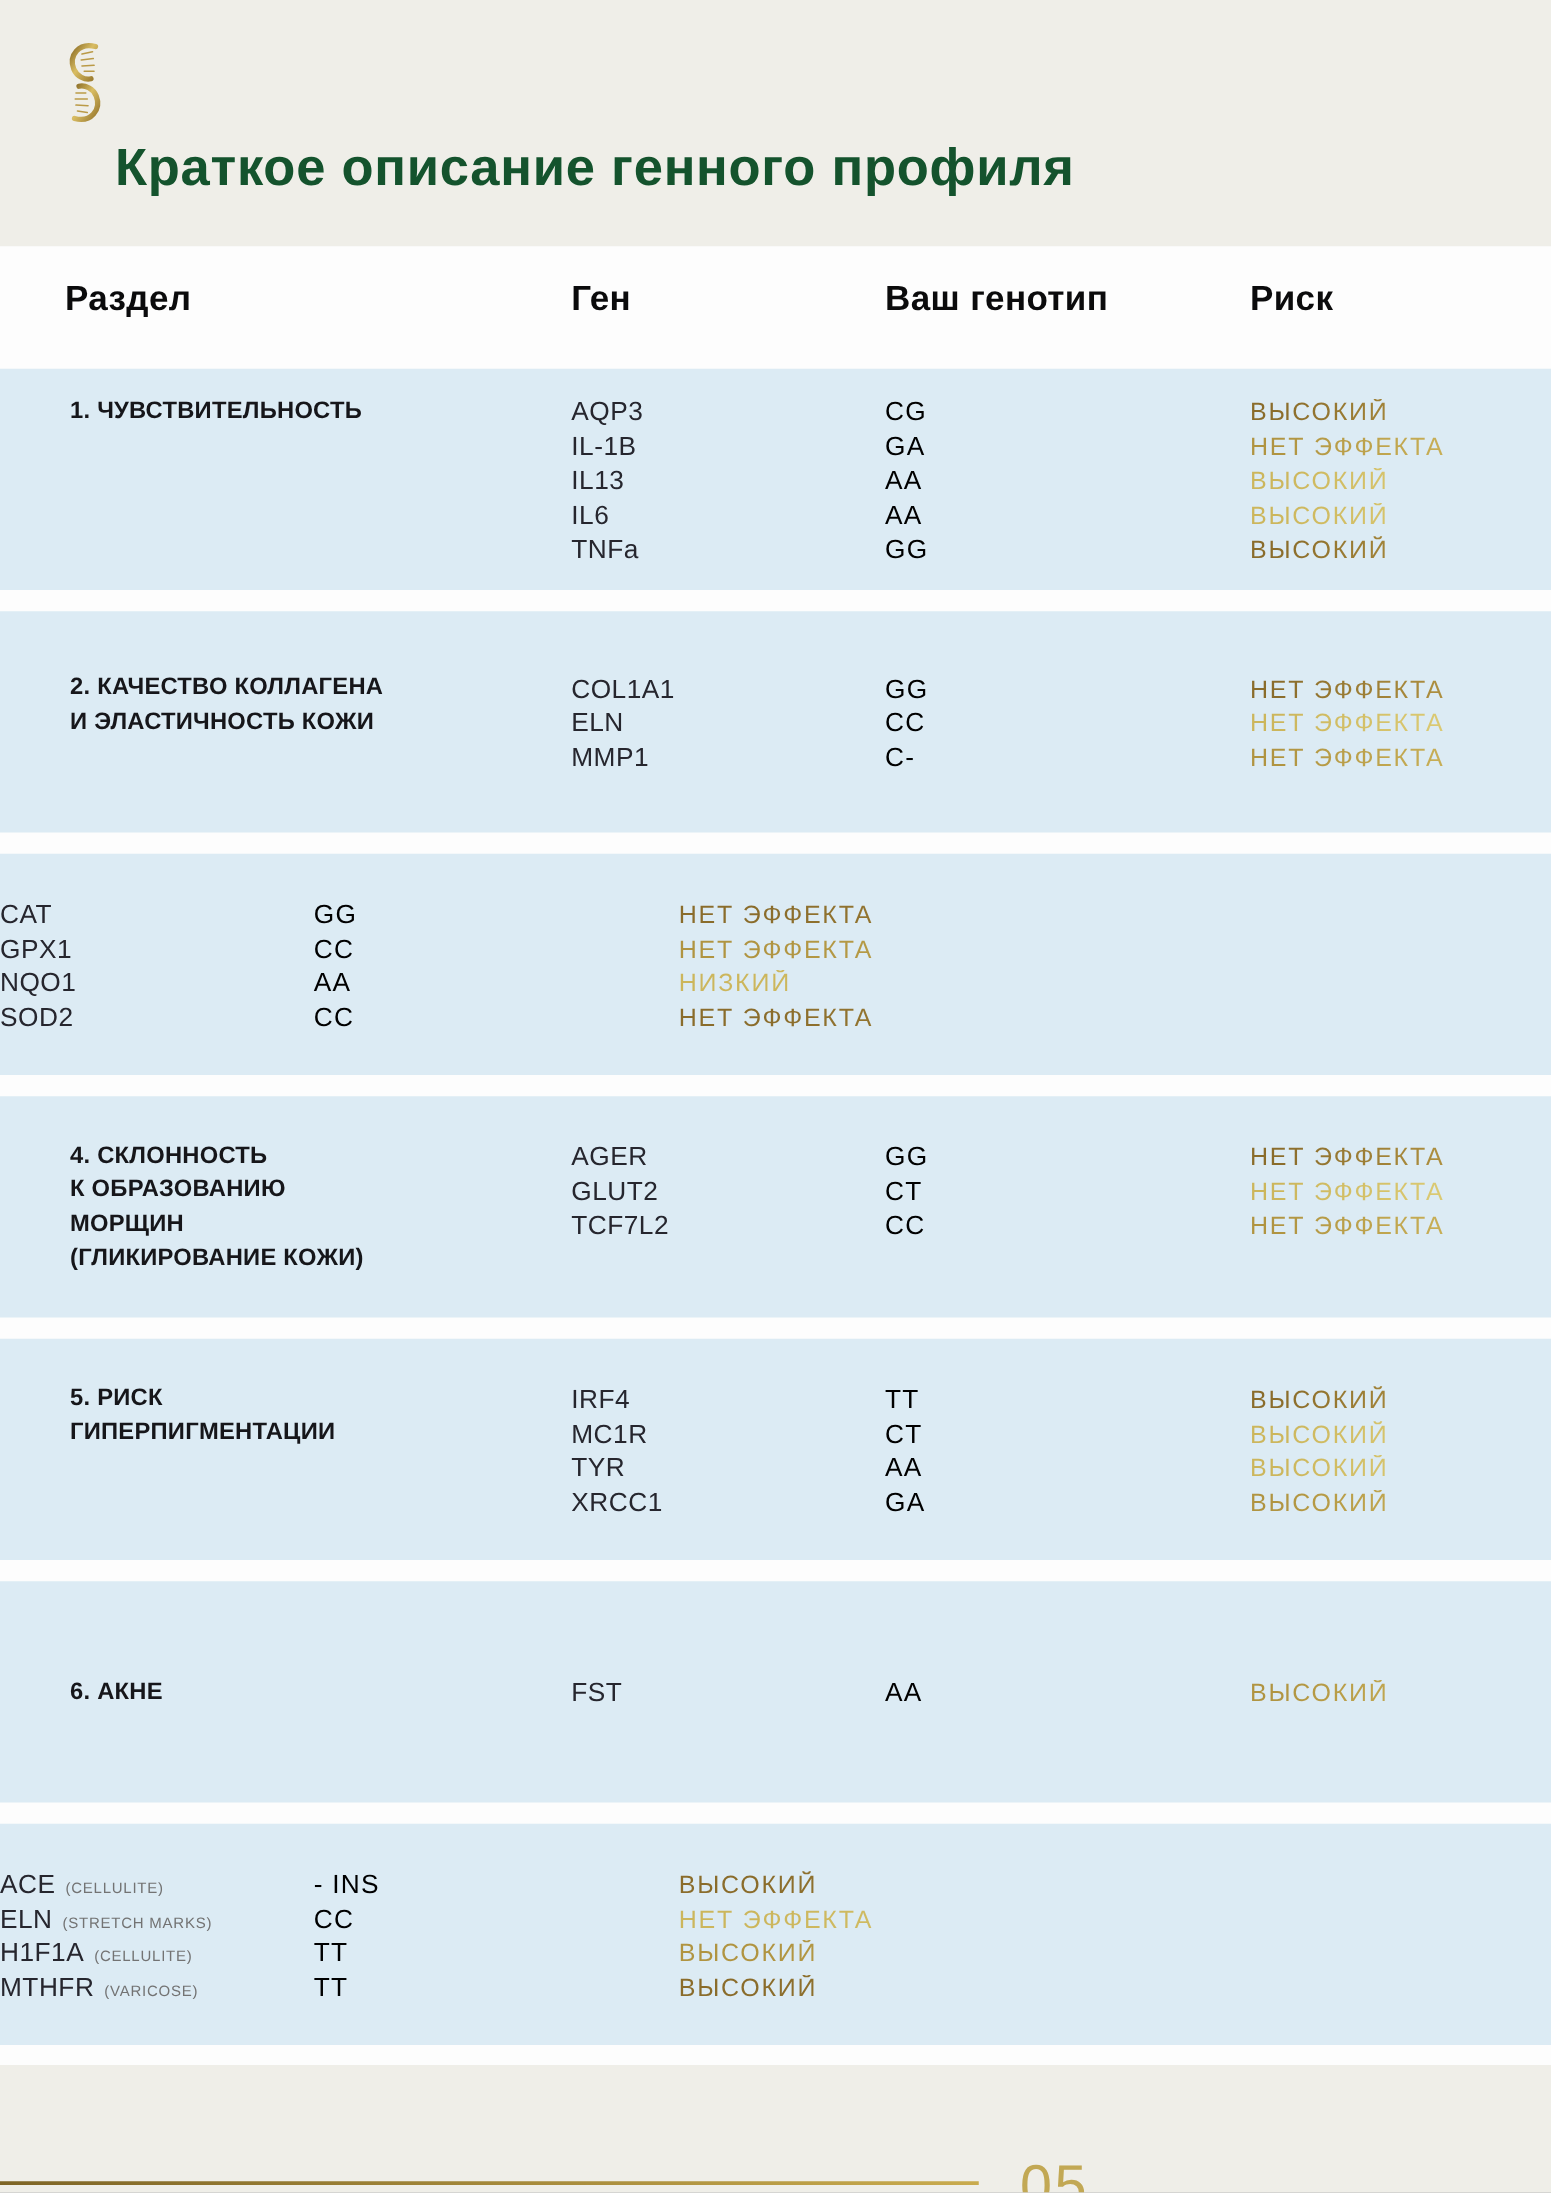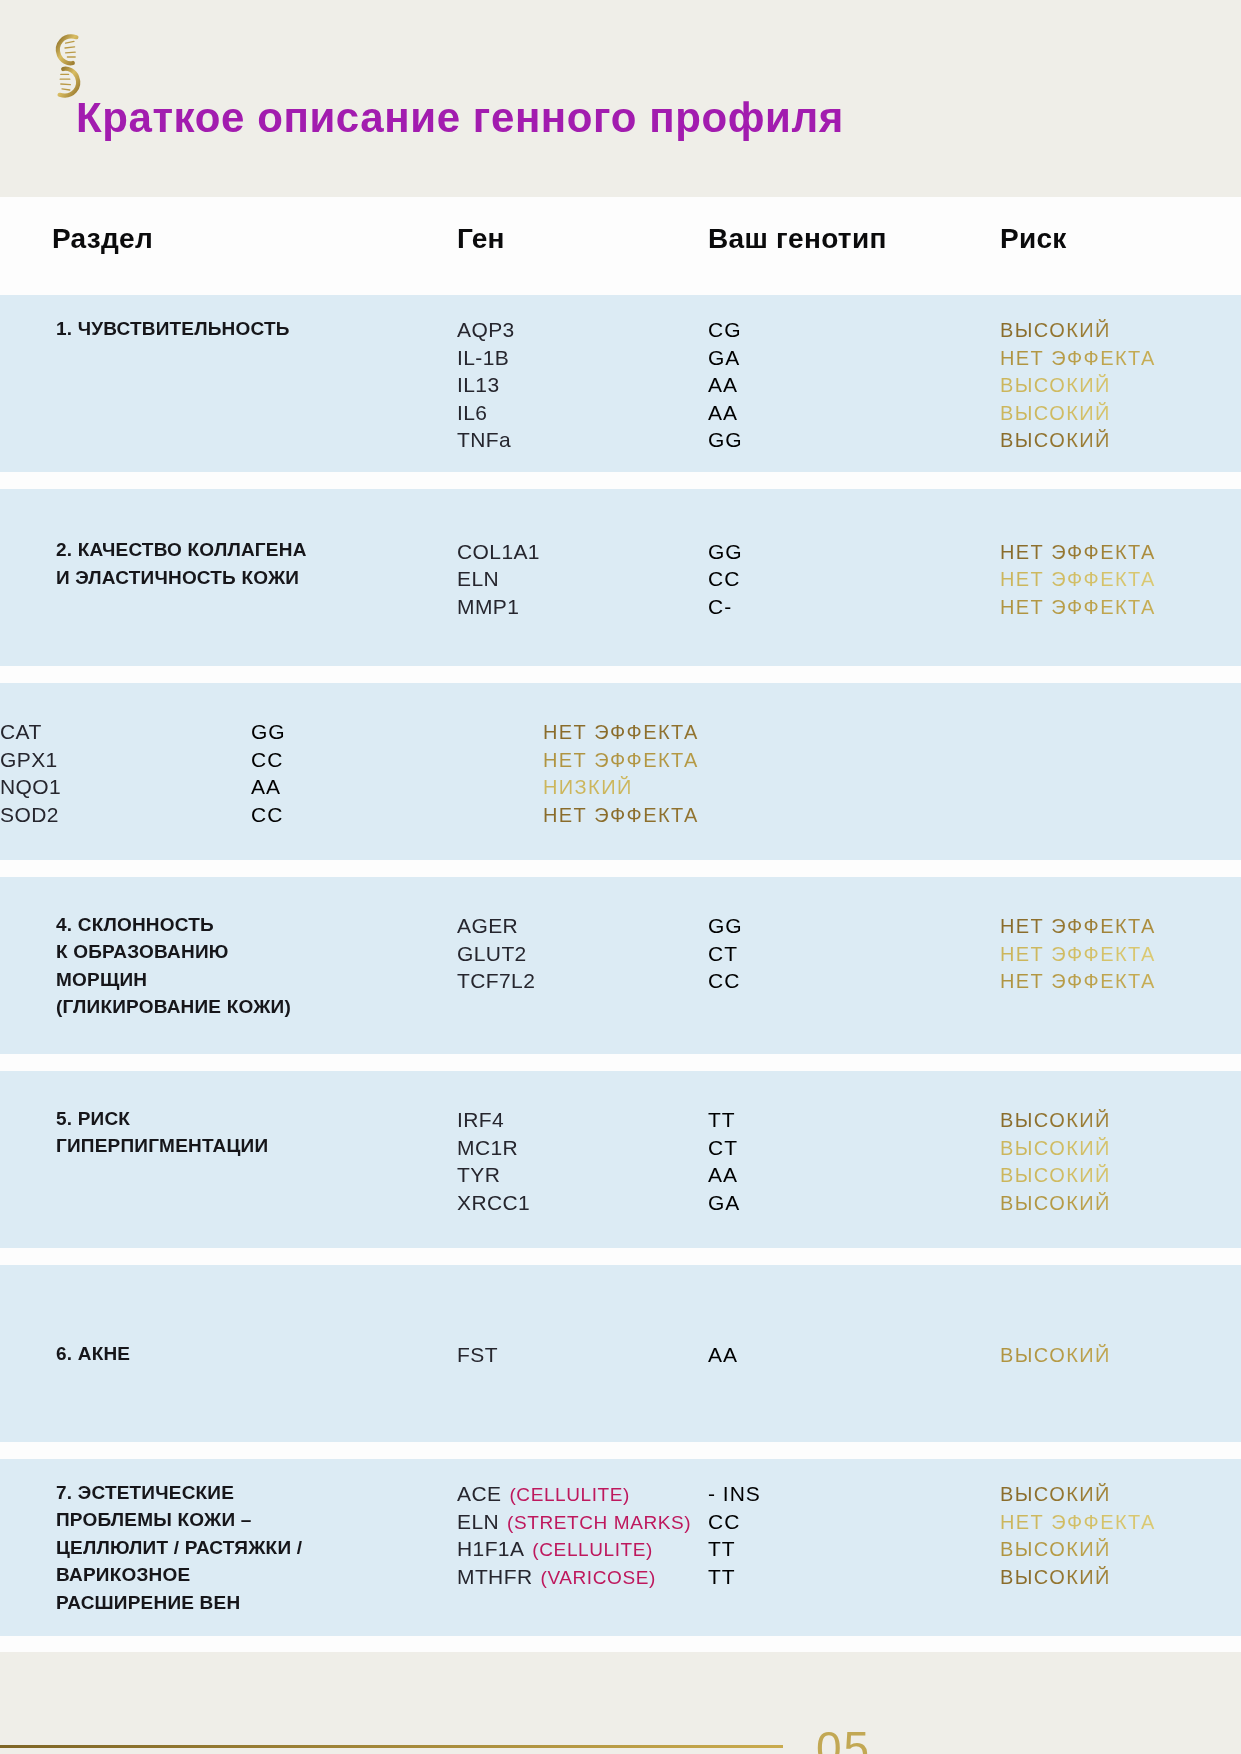--- a/index.html
+++ b/index.html
@@ -7,42 +7,42 @@
     --gold_dark:#a1823a; --gold_medium:#c2a64d; --gold_light:#d8c569;
   }
   *{box-sizing:border-box}
   body{margin:0;background:#888}
   .page{
     width:1241px;height:1754px;margin:0 auto;position:relative;overflow:hidden;
     background:var(--cream);font-family:"Liberation Sans","DejaVu Sans",sans-serif;
   }
   .logo{position:absolute;left:50px;top:32px;width:36px;height:68px}
   .page-title{
-    position:absolute;left:76px;top:94px;margin:0;
-    font-size:42px;font-weight:800;color:#a21caf;letter-spacing:.6px;white-space:nowrap;
+    position:absolute;left:76px;top:94px;margin:16px;
+    font-size:42px;font-weight:800;color:#14532d;letter-spacing:.6px;white-space:nowrap;
   }
   .table{position:absolute;left:0;top:197px;width:100%;background:var(--white)}
   .thead{height:98px;position:relative}
   .th{position:absolute;top:26px;font-size:28px;font-weight:700;color:#0b0b0c;letter-spacing:.3px}
   .th-section{left:52px}
   .th-gene{left:457px}
   .th-genotype{left:708px}
   .th-risk{left:1000px}
   .section{height:177px;margin-bottom:17px;background:var(--blue);display:flex;align-items:center}
   .section:last-child{margin-bottom:16px}
   .sec-wrap{display:flex;width:100%;align-items:flex-start}
   .sec-title{
     flex:0 0 457px;padding-left:56px;font-size:19px;font-weight:800;color:#16161a;
     line-height:27.5px;white-space:pre-line;letter-spacing:.2px;text-transform:uppercase;
   }
   .sec-rows{flex:1}
   .row{display:flex;height:27.5px;align-items:flex-end}
   .cell{white-space:nowrap}
   .cell-gene{flex:0 0 251px;font-size:21px;font-weight:400;color:#26262e;letter-spacing:.4px}
-  .gene-note{font-size:19px;margin-left:8px;letter-spacing:.6px;color:#be185d}
+  .gene-note{font-size:12px;margin-left:8px;letter-spacing:.6px;color:#737373}
   .cell-genotype{flex:0 0 292px;font-size:21px;font-weight:400;color:#000000;letter-spacing:1px}
   .cell-risk{flex:1;font-size:20px;font-weight:400;letter-spacing:1.4px}
   .risk-dark{color:var(--gold_dark)}
   .risk-medium{color:var(--gold_medium)}
   .risk-light{color:var(--gold_light)}
   @supports (-webkit-background-clip:text){
     .risk-dark{background:linear-gradient(97deg,#8a6c2b 10%,#bfa049 90%);-webkit-background-clip:text;background-clip:text;color:transparent}
     .risk-medium{background:linear-gradient(97deg,#b09441 10%,#d3bb60 90%);-webkit-background-clip:text;background-clip:text;color:transparent}
     .risk-light{background:linear-gradient(97deg,#ccb65c 10%,#e2d37e 90%);-webkit-background-clip:text;background-clip:text;color:transparent}
   }
@@ -291,25 +291,20 @@
     </div>
     <div class="cell cell-genotype">AA</div>
     <div class="cell cell-risk risk-medium">ВЫСОКИЙ</div>
   </div>
 </div>
     </div>
   </div>
 
   <div class="section">
     <div class="sec-wrap">
-      <div class="sec-title">7. ЭСТЕТИЧЕСКИЕ
-ПРОБЛЕМЫ КОЖИ –
-ЦЕЛЛЮЛИТ / РАСТЯЖКИ /
-ВАРИКОЗНОЕ
-РАСШИРЕНИЕ ВЕН</div>
       <div class="sec-rows">
   <div class="row">
     <div class="cell cell-gene">
       <span>ACE</span><span class="gene-note">(CELLULITE)</span>
     </div>
     <div class="cell cell-genotype">- INS</div>
     <div class="cell cell-risk risk-dark">ВЫСОКИЙ</div>
   </div>
 
   <div class="row">

